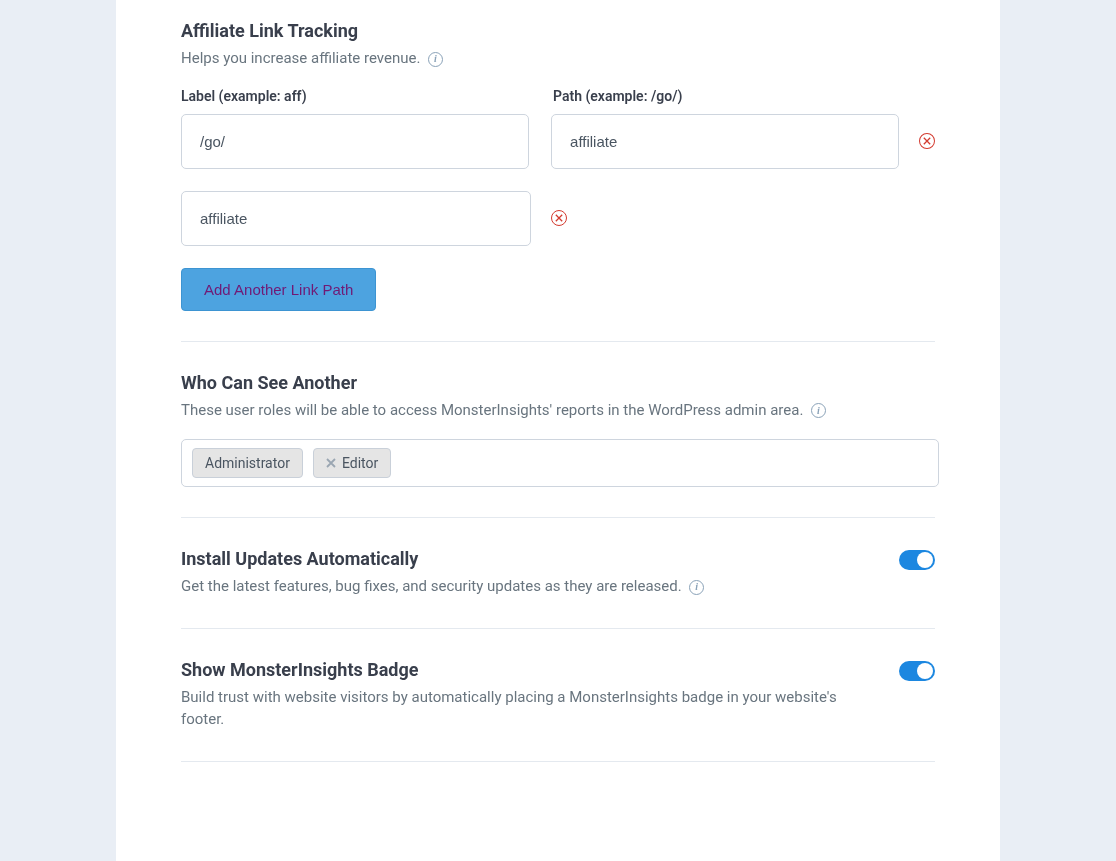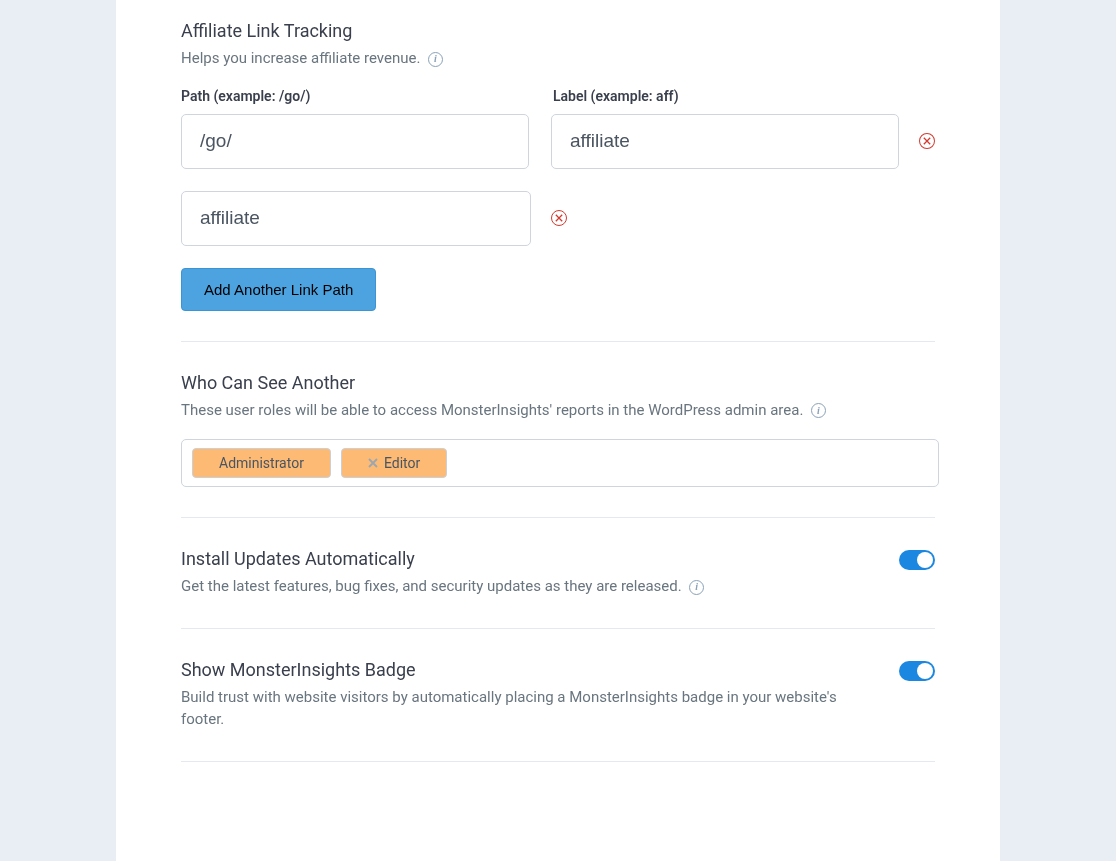--- a/index.html
+++ b/index.html
@@ -15,21 +15,21 @@
     }
     .page-container {
       background: #fff;
       width: 884px;
       margin: 0 auto;
       padding: 20px 65px 20px 65px;
       min-height: 861px;
     }
     .section-title {
       font-size: 18px;
-      font-weight: 400;
+      font-weight: 700;
       color: #393f4c;
       margin-bottom: 6px;
     }
     .section-desc {
       color: #69757f;
       font-size: 15px;
       line-height: 1.5;
       display: inline;
     }
     .info-icon {
@@ -66,21 +66,21 @@
       align-items: center;
       gap: 22px;
       margin-bottom: 22px;
     }
     .text-input {
       width: 350px;
       height: 55px;
       border: 1px solid #ced5de;
       border-radius: 5px;
       padding: 0 18px;
-      font-size: 19px;
+      font-size: 15px;
       color: #4a5561;
       background: #fff;
       outline: none;
     }
     .remove-btn {
       display: inline-flex;
       align-items: center;
       justify-content: center;
       width: 16px;
       height: 16px;
@@ -100,21 +100,21 @@
       display: inline-block;
       border: 1px solid transparent;
       border-radius: 4px;
       cursor: pointer;
       font-size: 15px;
       font-weight: 500;
       text-align: center;
     }
     .btn-primary-light {
       background: #4da3e0;
-      color: #000000;
+      color: #701a75;
       padding: 12px 22px;
       border: 1px solid #3d94d2;
     }
     .btn-primary {
       background: #3f89c7;
       color: #fff;
       padding: 18px 42px;
       font-size: 16px;
       font-weight: 600;
       border: 1px solid #3680bd;
@@ -132,24 +132,24 @@
       display: flex;
       gap: 10px;
       align-items: center;
       width: 758px;
     }
     .role-tag {
       display: inline-flex;
       align-items: center;
       border: 1px solid #c9d0d9;
       border-radius: 4px;
-      padding: 6px 26px;
+      padding: 6px 12px;
       font-size: 14px;
       color: #4a5561;
-      background: #fdba74;
+      background: #e5e5e5;
     }
     .role-tag .tag-remove {
       display: inline-flex;
       color: #9aa6b2;
       margin-right: 6px;
       cursor: pointer;
     }
     .role-tag .tag-remove svg {
       width: 10px;
       height: 10px;
@@ -192,22 +192,22 @@
 <div class="page-container">
 
   <div>
     <h2 class="section-title">Affiliate Link Tracking</h2>
     <div>
       <span class="section-desc">Helps you increase affiliate revenue.</span>
       <span class="info-icon">i</span>
     </div>
 
     <div class="field-labels">
+      <div class="field-label">Label (example: aff)</div>
       <div class="field-label">Path (example: /go/)</div>
-      <div class="field-label">Label (example: aff)</div>
     </div>
 
     <div class="link-row">
       <input class="text-input" type="text" value="/go/" style="">
       <input class="text-input" type="text" value="affiliate" style="">
       <button class="remove-btn">
         <svg viewBox="0 0 10 10">
             <path d="M1 1 L9 9 M9 1 L1 9" stroke="currentColor" stroke-width="1.6" fill="none"></path>
           </svg>
       </button>

